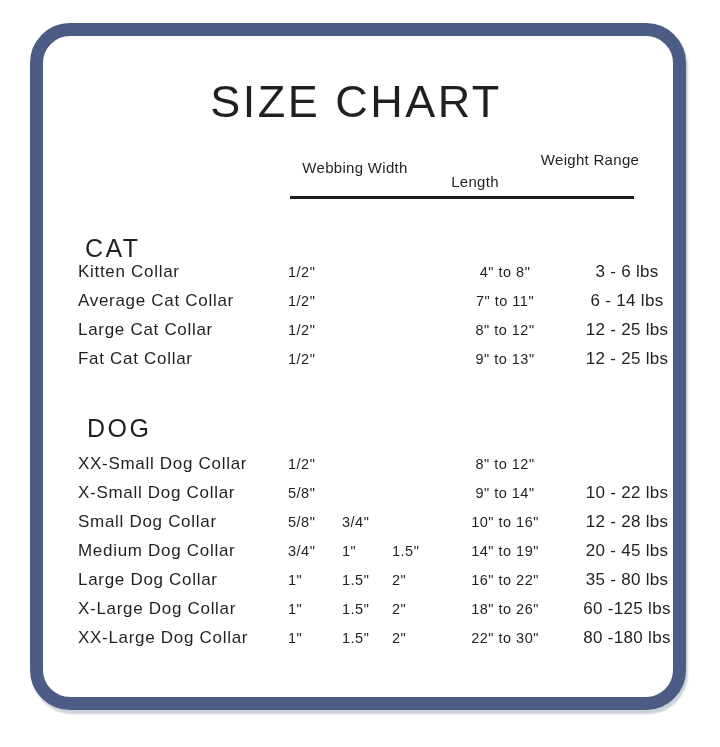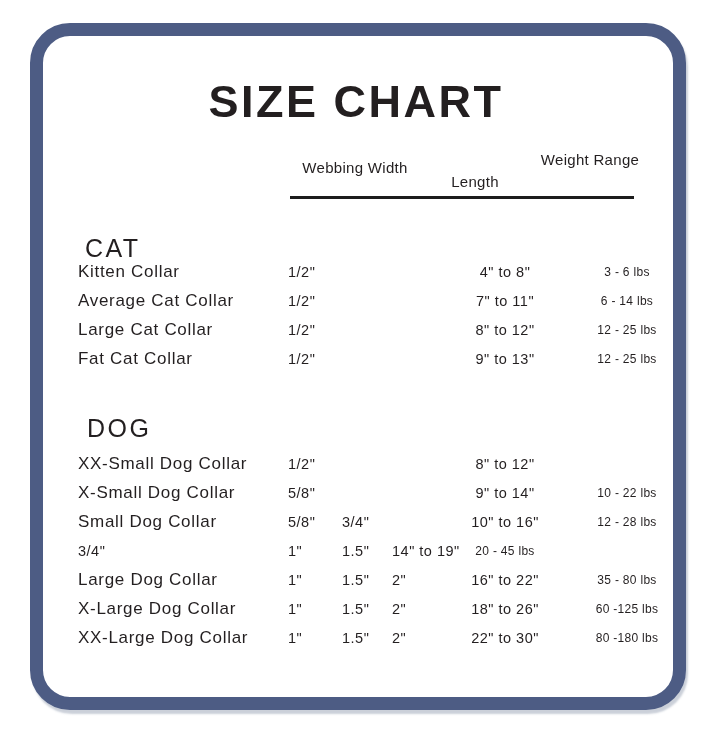--- a/index.html
+++ b/index.html
@@ -28,21 +28,21 @@
     box-shadow: 2px 4px 2px rgba(140, 150, 170, 0.45);
   }
   .page-title {
     position: absolute;
     top: 56px;
     left: 0;
     width: 712px;
     text-align: center;
     font-size: 45px;
     letter-spacing: 2.5px;
-    font-weight: 700;
+    font-weight: 400;
     white-space: nowrap;
     margin-top: 20px;
   }
   .hdr {
     position: absolute;
     font-size: 15px;
     line-height: 19.5px;
     text-align: center;
     letter-spacing: 0.3px;
   }
@@ -89,21 +89,21 @@
     letter-spacing: 0.5px;
     white-space: nowrap;
   }
   .c-len {
     font-size: 14.5px;
     letter-spacing: 0.5px;
     text-align: center;
     white-space: nowrap;
   }
   .c-wt {
-    font-size: 12px;
+    font-size: 17px;
     letter-spacing: 0.3px;
     text-align: center;
     white-space: nowrap;
   }
 </style>
 </head>
 <body>
 
 <div class="frame"></div>
 
@@ -171,20 +171,21 @@
   </div>
   <div class="row">
     <span class="c-label">Small Dog Collar</span>
     <span class="c-w">5/8"</span>
     <span class="c-w">3/4"</span>
     <span class="c-w"></span>
     <span class="c-len">10" to 16"</span>
     <span class="c-wt">12 - 28 lbs</span>
   </div>
   <div class="row">
+    <span class="c-label">Medium Dog Collar</span>
     <span class="c-w">3/4"</span>
     <span class="c-w">1"</span>
     <span class="c-w">1.5"</span>
     <span class="c-len">14" to 19"</span>
     <span class="c-wt">20 - 45 lbs</span>
   </div>
   <div class="row">
     <span class="c-label">Large Dog Collar</span>
     <span class="c-w">1"</span>
     <span class="c-w">1.5"</span>

